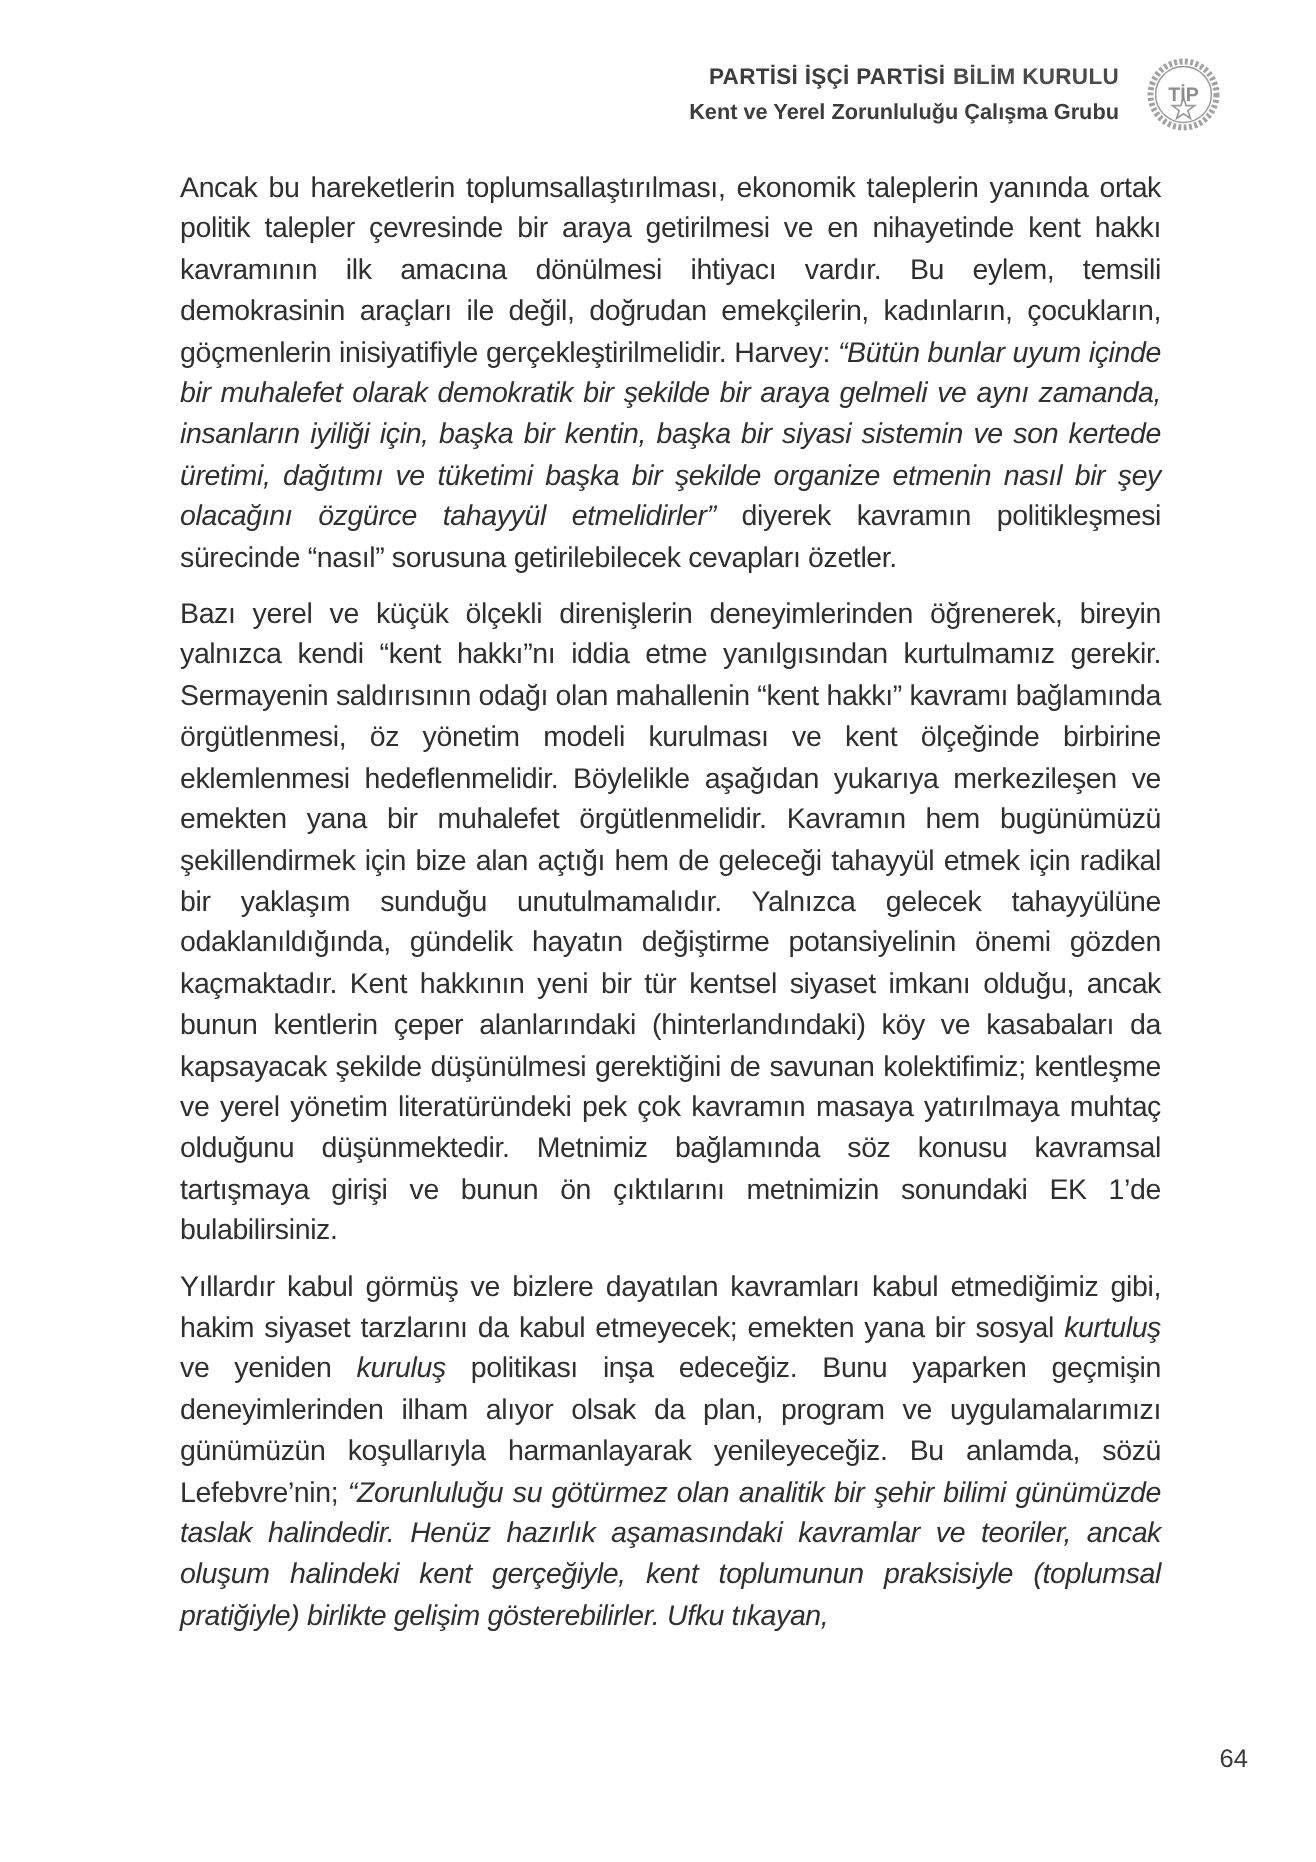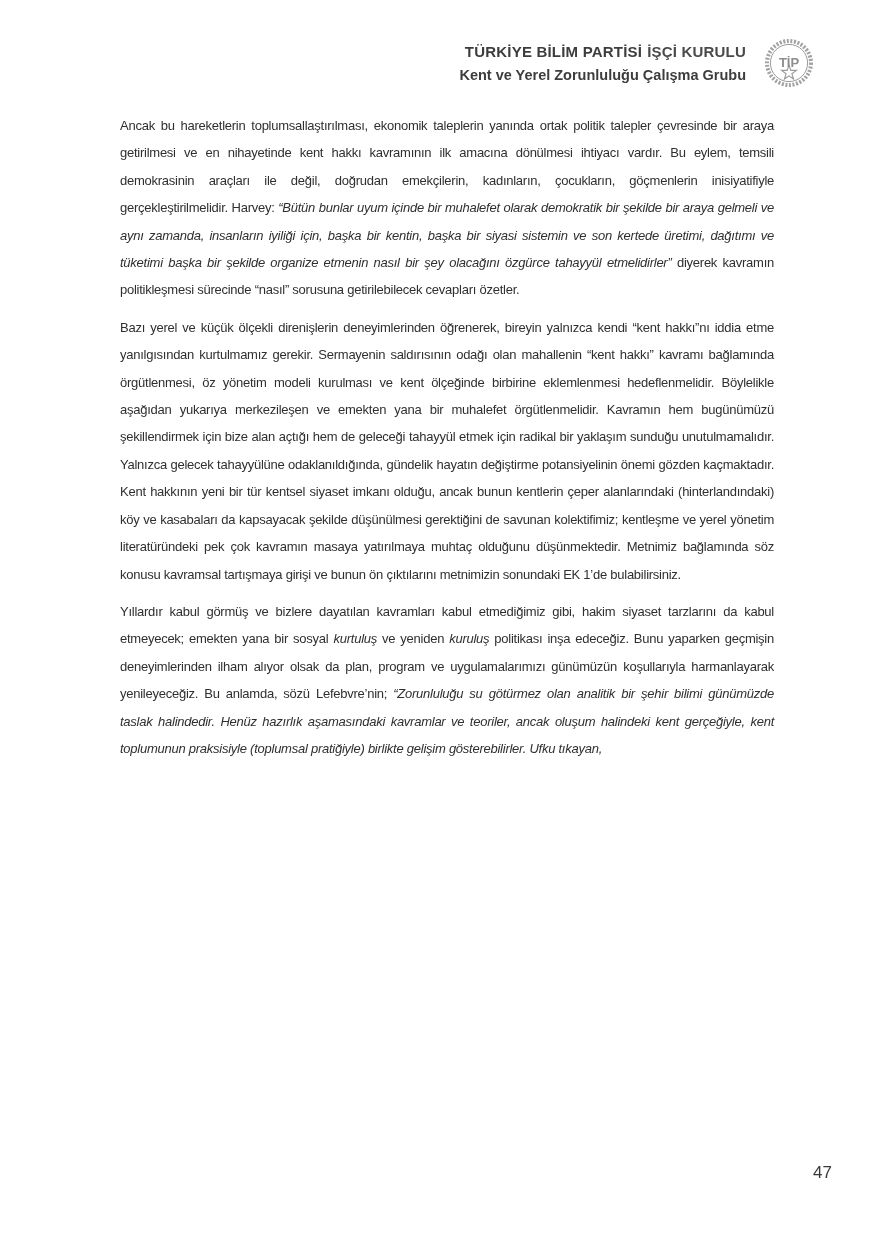--- a/index.html
+++ b/index.html
@@ -47,21 +47,21 @@
     flex: 0 0 auto;
     text-decoration: underline;
   }
   .logo-wrap svg { display: block; }
   
   .body-text {
     position: absolute;
     left: 120px;
     top: 112px;
     width: 654px;
-    font-size: 13px;
+    font-size: 19px;
     line-height: 27.4px;
     letter-spacing: -0.25px;
     color: #2f2f2f;
     text-align: justify;
   }
   .body-text p {
     margin: 0 0 10px 0;
   }
   .body-text .it { font-style: italic; }
   
@@ -74,21 +74,21 @@
   }
 </style>
 </head>
 <body>
 
 <div class="page">
 
   <div class="page-header">
     <div class="header-text">
       <div class="header-line1">
-        <span class="org-bold">TÜRKİYE BİLİM PARTİSİ</span><span class="org-light">İŞÇİ KURULU</span>
+        <span class="org-bold">PARTİSİ İŞÇİ PARTİSİ</span><span class="org-light">BİLİM KURULU</span>
       </div>
       <div class="header-line2">Kent ve Yerel Zorunluluğu Çalışma Grubu</div>
     </div>
     <div class="logo-wrap">
       <svg width="50" height="50" viewBox="0 0 50 50" aria-hidden="true">
 
         <circle cx="25" cy="25" r="22" fill="none" stroke="#a2a2a2" stroke-width="4" stroke-dasharray="2 1.6"></circle>
         <circle cx="25" cy="25" r="18.6" fill="none" stroke="#9a9a9a" stroke-width="1"></circle>
 
         <path d="M25 27 L26.8 32.4 L32.4 32.4 L27.9 35.7 L29.6 41 L25 37.8 L20.4 41 L22.1 35.7 L17.6 32.4 L23.2 32.4 Z" fill="none" stroke="#9a9a9a" stroke-width="1.1"></path>
@@ -97,15 +97,15 @@
       </svg>
     </div>
   </div>
 
   <div class="body-text">
       <p><span>Ancak bu hareketlerin toplumsallaştırılması, ekonomik taleplerin yanında ortak politik talepler çevresinde bir araya getirilmesi ve en nihayetinde kent hakkı kavramının ilk amacına dönülmesi ihtiyacı vardır. Bu eylem, temsili demokrasinin araçları ile değil, doğrudan emekçilerin, kadınların, çocukların, göçmenlerin inisiyatifiyle gerçekleştirilmelidir. Harvey: </span><span class="it">“Bütün bunlar uyum içinde bir muhalefet olarak demokratik bir şekilde bir araya gelmeli ve aynı zamanda, insanların iyiliği için, başka bir kentin, başka bir siyasi sistemin ve son kertede üretimi, dağıtımı ve tüketimi başka bir şekilde organize etmenin nasıl bir şey olacağını özgürce tahayyül etmelidirler”</span><span> diyerek kavramın politikleşmesi sürecinde “nasıl” sorusuna getirilebilecek cevapları özetler.</span></p>
       <p><span>Bazı yerel ve küçük ölçekli direnişlerin deneyimlerinden öğrenerek, bireyin yalnızca kendi “kent hakkı”nı iddia etme yanılgısından kurtulmamız gerekir. Sermayenin saldırısının odağı olan mahallenin “kent hakkı” kavramı bağlamında örgütlenmesi, öz yönetim modeli kurulması ve kent ölçeğinde birbirine eklemlenmesi hedeflenmelidir. Böylelikle aşağıdan yukarıya merkezileşen ve emekten yana bir muhalefet örgütlenmelidir. Kavramın hem bugünümüzü şekillendirmek için bize alan açtığı hem de geleceği tahayyül etmek için radikal bir yaklaşım sunduğu unutulmamalıdır. Yalnızca gelecek tahayyülüne odaklanıldığında, gündelik hayatın değiştirme potansiyelinin önemi gözden kaçmaktadır. Kent hakkının yeni bir tür kentsel siyaset imkanı olduğu, ancak bunun kentlerin çeper alanlarındaki (hinterlandındaki) köy ve kasabaları da kapsayacak şekilde düşünülmesi gerektiğini de savunan kolektifimiz; kentleşme ve yerel yönetim literatüründeki pek çok kavramın masaya yatırılmaya muhtaç olduğunu düşünmektedir. Metnimiz bağlamında söz konusu kavramsal tartışmaya girişi ve bunun ön çıktılarını metnimizin sonundaki EK 1’de bulabilirsiniz.</span></p>
       <p><span>Yıllardır kabul görmüş ve bizlere dayatılan kavramları kabul etmediğimiz gibi, hakim siyaset tarzlarını da kabul etmeyecek; emekten yana bir sosyal </span><span class="it">kurtuluş</span><span> ve yeniden </span><span class="it">kuruluş</span><span> politikası inşa edeceğiz. Bunu yaparken geçmişin deneyimlerinden ilham alıyor olsak da plan, program ve uygulamalarımızı günümüzün koşullarıyla harmanlayarak yenileyeceğiz. Bu anlamda, sözü Lefebvre’nin; </span><span class="it">“Zorunluluğu su götürmez olan analitik bir şehir bilimi günümüzde taslak halindedir. Henüz hazırlık aşamasındaki kavramlar ve teoriler, ancak oluşum halindeki kent gerçeğiyle, kent toplumunun praksisiyle (toplumsal pratiğiyle) birlikte gelişim gösterebilirler. Ufku tıkayan,</span></p>
     </div>
 
-  <div class="page-number">47</div>
+  <div class="page-number">64</div>
 
 </div>
 
 </body></html>

